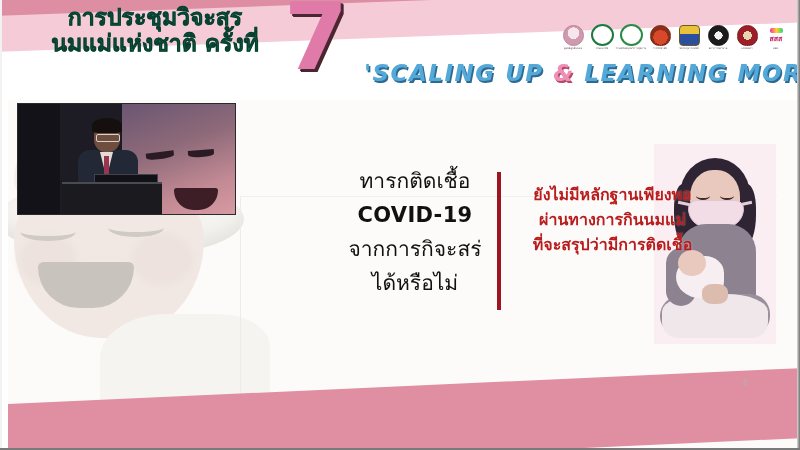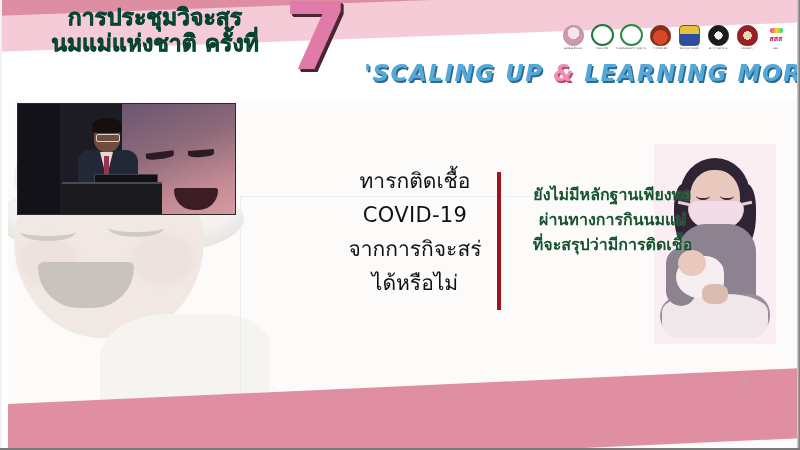--- a/index.html
+++ b/index.html
@@ -118,28 +118,28 @@
   .v-tie{position:absolute;left:86px;top:52px;width:5px;height:20px;background:#9a3550;}
   .v-podium{position:absolute;left:44px;top:78px;width:100px;height:32px;
     background:#1b1b1f;border-top:2px solid #4a4a52;}
   .v-laptop{position:absolute;left:76px;top:70px;width:62px;height:22px;
     background:#121216;border:1px solid #43434c;}
 
   
   .q-block{position:absolute;left:322px;top:68px;width:170px;text-align:center;
     color:#111;z-index:9;}
   .q-line{font-size:21px;line-height:34px;font-family:"DejaVu Sans",sans-serif;}
-  .q-line.en{font-weight:400;letter-spacing:.3px;}
+  .q-line.en{font-weight:700;letter-spacing:.3px;}
 
   .divider{position:absolute;left:489px;top:76px;width:4px;height:138px;
     background:#9e1420;z-index:9;}
 
   
   .a-block{position:absolute;left:497px;top:86px;width:215px;text-align:center;
-    color:#14532d;z-index:12;}
+    color:#b91c1c;z-index:12;}
   .a-line{font-size:16px;line-height:25px;font-weight:700;
     font-family:"DejaVu Sans",sans-serif;text-shadow:0 0 2px rgba(255,255,255,.45);}
 
   
   .illus{position:absolute;left:646px;top:48px;width:122px;height:200px;
     background:#fbeef2;overflow:hidden;z-index:8;}
   .il-hair{position:absolute;left:26px;top:14px;width:70px;height:74px;
     background:#2e2433;border-radius:50% 50% 40% 40%;}
   .il-hairL{position:absolute;left:20px;top:40px;width:22px;height:60px;
     background:#2e2433;border-radius:40% 20% 50% 50%;}

